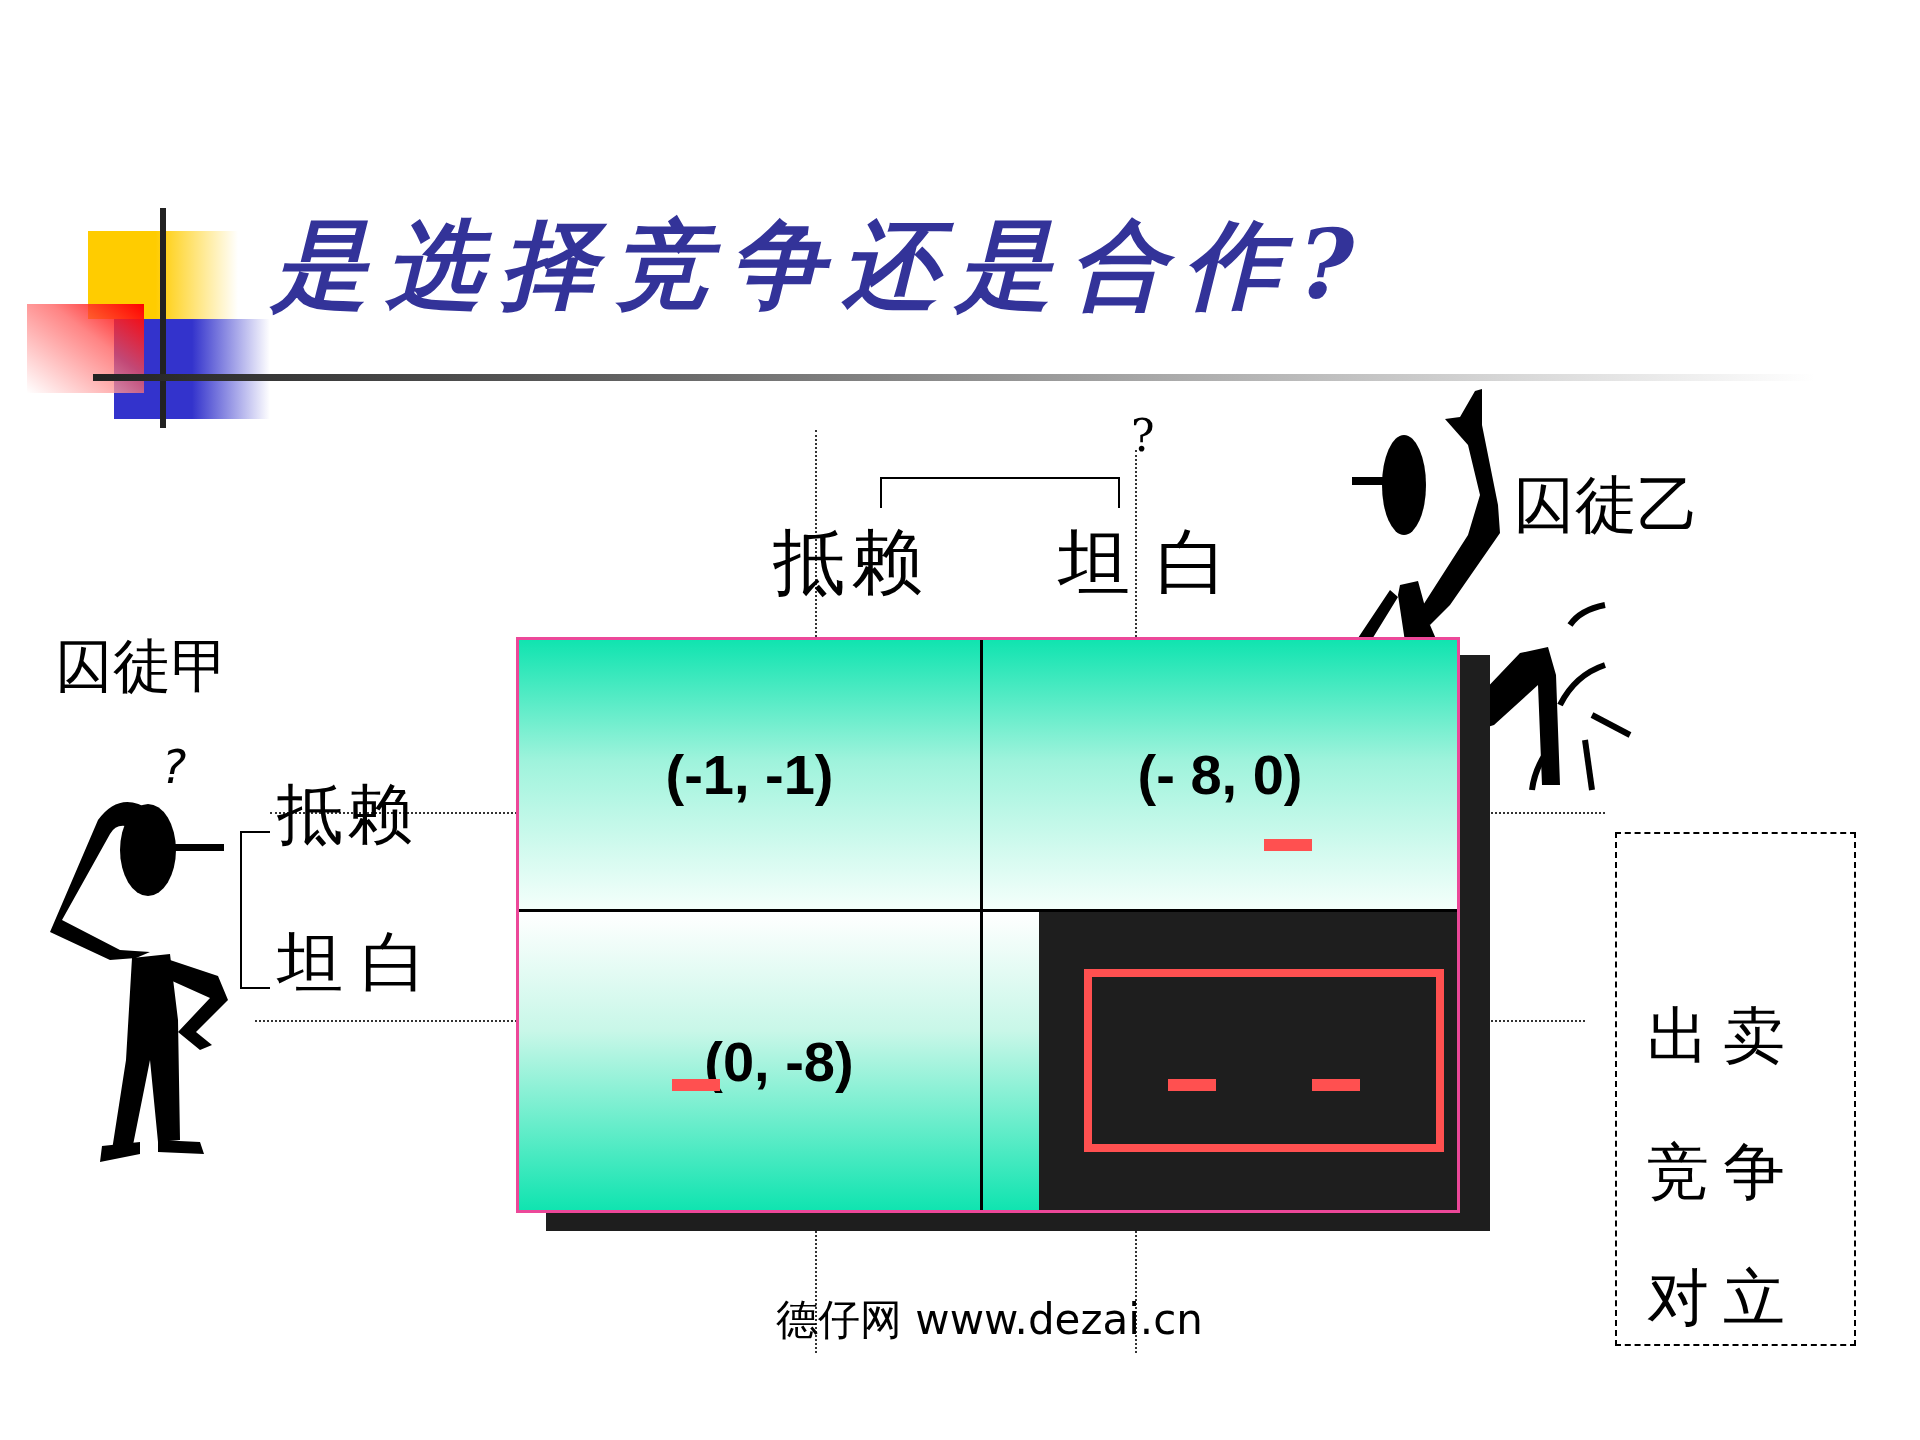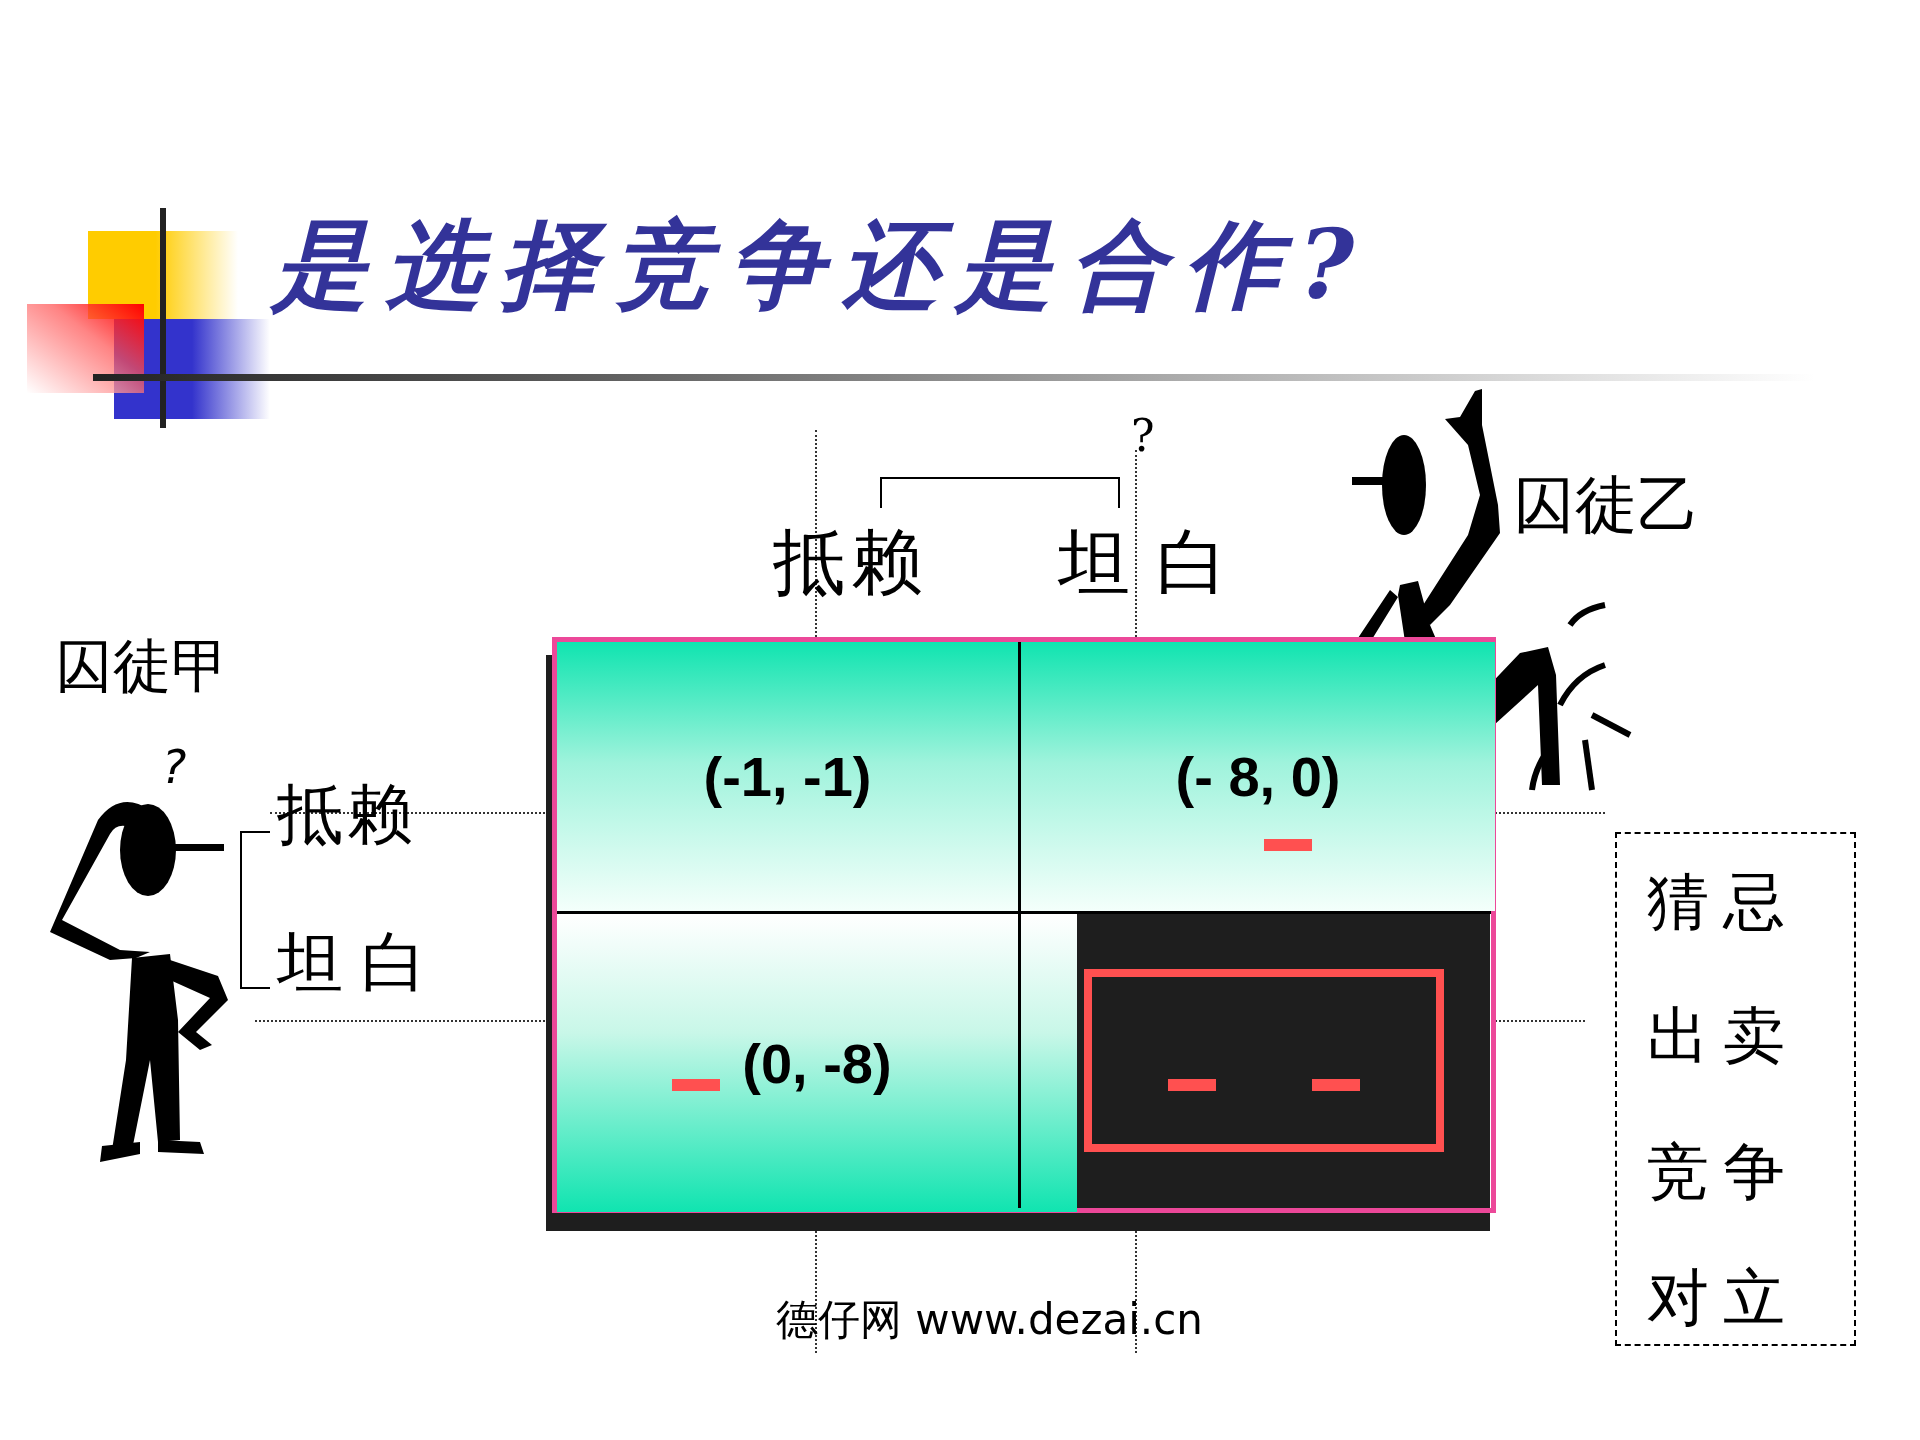--- a/index.html
+++ b/index.html
@@ -10,21 +10,21 @@
   #deco-blue{left:114px;top:319px;width:156px;height:100px;background:linear-gradient(to right,#3333CC 0%,#3333CC 50%,rgba(51,51,204,0) 100%);}
   #deco-red{left:27px;top:304px;width:117px;height:89px;background:linear-gradient(to bottom left,#FF0000 0%,rgba(255,80,80,0.7) 40%,rgba(255,255,255,0.9) 100%);}
   #deco-vbar{left:160px;top:208px;width:6px;height:220px;background:#222;}
   #deco-hbar{left:93px;top:374px;width:1722px;height:7px;background:linear-gradient(to right,#222 0%,#555 25%,#999 55%,#ddd 85%,rgba(255,255,255,0) 100%);}
   #title{left:272px;top:200px;font-family:"DejaVu Serif",serif;font-size:96px;font-weight:bold;font-style:italic;color:#333399;letter-spacing:18px;white-space:nowrap;line-height:130px;}
   
   .vdot{border-left:2px dotted #333;width:0;}
   .hdot{border-top:2px dotted #333;height:0;}
   
   #table-shadow{left:546px;top:655px;width:944px;height:576px;background:#1e1e1e;}
-  #table{left:552px;top:637px;width:944px;height:576px;border:5px solid #ec4899;box-sizing:border-box;}
+  #table{left:516px;top:637px;width:944px;height:576px;border:3px solid #ec4899;box-sizing:border-box;}
   .cell{position:absolute;box-sizing:border-box;display:flex;align-items:center;justify-content:center;font-family:"Liberation Sans",sans-serif;font-weight:bold;font-size:56px;}
   .cell.top{background:linear-gradient(to bottom,#10E4B0 0%,#9FF3DC 45%,#F4FFFB 100%);}
   .cell.bottom{background:linear-gradient(to bottom,#FFFFFF 0%,#C8F7E8 40%,#10E4B0 100%);}
   #col-divider{left:461px;top:0;width:3px;height:100%;background:#000;position:absolute;}
   #row-divider{left:0;top:269px;width:100%;height:3px;background:#000;position:absolute;}
   .underline{background:#FF5050;height:12px;width:48px;}
   #nash-box{left:1084px;top:969px;width:360px;height:183px;border:8px solid #FF5050;box-sizing:border-box;}
   .label{font-family:"DejaVu Serif",serif;white-space:nowrap;}
   .sans{font-family:Liberation Sans, sans-serif;}
   #side-box{left:1615px;top:832px;width:241px;height:514px;border:2px dashed #000;box-sizing:border-box;}
@@ -100,19 +100,18 @@
 </div>
 
 <div class="abs underline" style="left:1264px;top:839px;"></div>
 <div class="abs underline" style="left:672px;top:1079px;"></div>
 <div class="abs underline" style="left:1168px;top:1079px;"></div>
 <div class="abs underline" style="left:1312px;top:1079px;"></div>
 
 <div class="abs" id="nash-box"></div>
 
 <div class="abs" id="side-box">
-  <div class="side-item label" style="top:26px;">猜忌</div>
   <div class="side-item label" style="top:160px;">出卖</div>
   <div class="side-item label" style="top:296px;">竞争</div>
   <div class="side-item label" style="top:422px;">对立</div>
 </div>
 
 <div class="abs" id="footer">德仔网 www.dezai.cn</div>
 
 </body></html>

